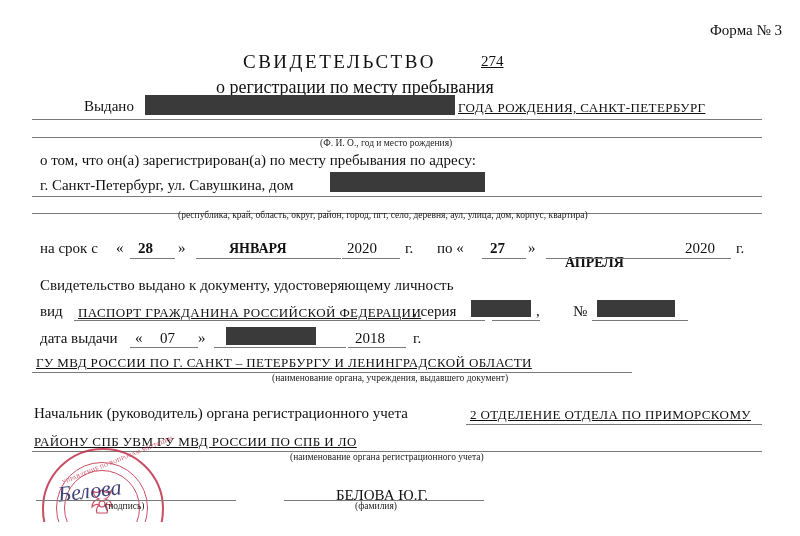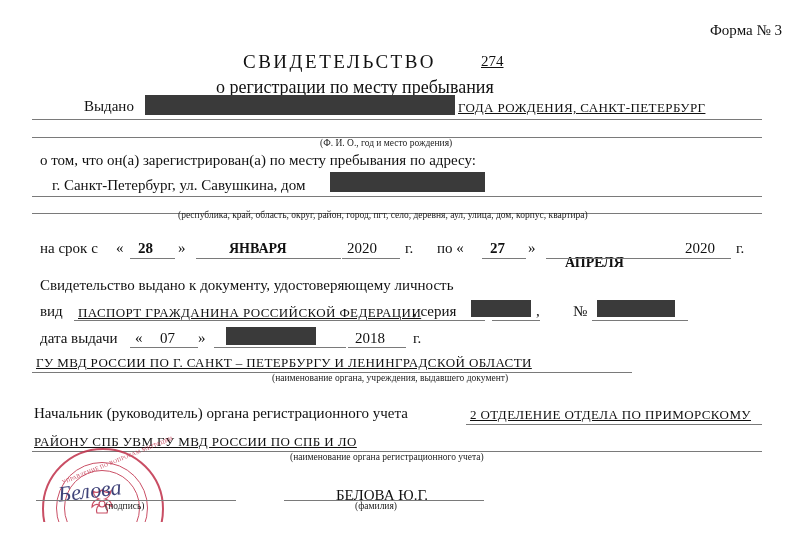--- a/index.html
+++ b/index.html
@@ -112,21 +112,21 @@
   <div class="txt body-15" style="left:84px; top:98px;">Выдано</div>
   <div class="redact" style="left:145px; top:95px; width:310px; height:20px;"></div>
   <div class="txt caps-13" style="left:458px; top:100px;">ГОДА РОЖДЕНИЯ, САНКТ-ПЕТЕРБУРГ</div>
   <div class="line" style="left:32px; top:119px; width:730px;"></div>
 
   <div class="line" style="left:32px; top:137px; width:730px;"></div>
   <div class="txt tiny" style="left:320px; top:138px;">(Ф. И. О., год и место рождения)</div>
 
   <div class="txt body-15" style="left:40px; top:152px;">о том, что он(а) зарегистрирован(а) по месту пребывания по адресу:</div>
 
-  <div class="txt body-15" style="left:40px; top:177px;margin-left:12px;">г. Санкт-Петербург, ул. Савушкина, дом</div>
+  <div class="txt body-15" style="left:40px; top:177px;">г. Санкт-Петербург, ул. Савушкина, дом</div>
   <div class="redact" style="left:330px; top:172px; width:155px; height:20px;"></div>
   <div class="line" style="left:32px; top:196px; width:730px;"></div>
 
   <div class="line" style="left:32px; top:213px; width:730px;"></div>
   <div class="txt tiny" style="left:178px; top:210px;">(республика, край, область, округ, район, город, пгт, село, деревня, аул, улица, дом, корпус, квартира)</div>
 
   <div class="txt body-15" style="left:40px; top:240px;">на срок с</div>
   <div class="txt body-15" style="left:116px; top:240px;">«</div>
   <div class="txt body-15 bold" style="left:138px; top:240px;">28</div>
   <div class="txt body-15" style="left:178px; top:240px;">»</div>

